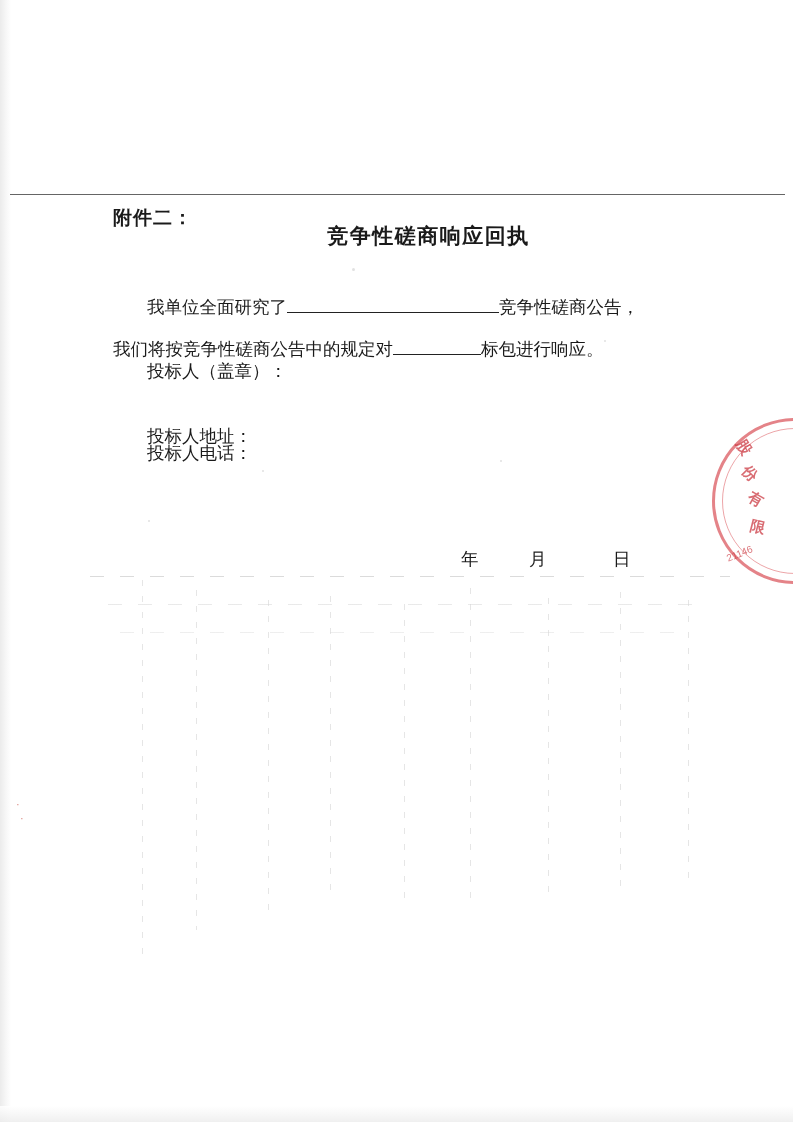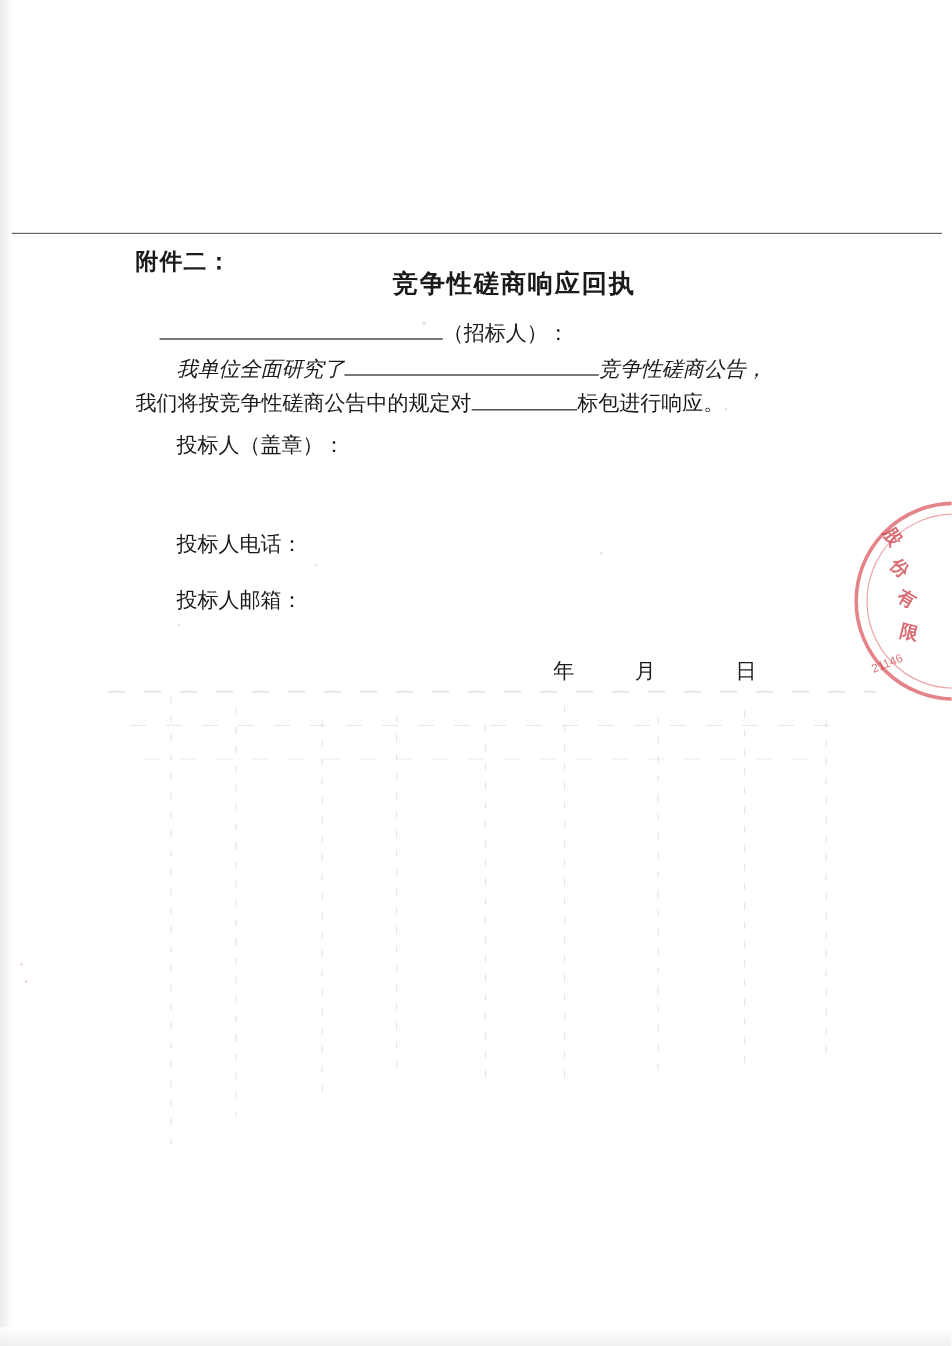--- a/index.html
+++ b/index.html
@@ -88,22 +88,22 @@
     display: inline-block;
     border-bottom: 1px solid #222;
     vertical-align: baseline;
     height: 17px;
   }
   .blank-addressee { width: 236px; }
   .blank-announce  { width: 212px; }
   .blank-lot       { width: 88px; }
 
   .row-addressee { left: 133px; top: 262px; }
-  .row-p1        { left: 113px; top: 292px; font-style: italic; }
-  .row-p2        { left: 113px; top: 321px; }
+  .row-p1        { left: 113px; top: 292px; }
+  .row-p2        { left: 113px; top: 334px; }
 
   .row-field { left: 113px; font-size: 17.5px; }
   .f1 { top: 356px; text-align: center; }
   .f2 { top: 388px; }
   .f3 { top: 421px; }
   .f4 { top: 438px; }
   .f5 { top: 485px; }
 
   .indent { display: inline-block; width: 34px; }
 
@@ -198,40 +198,37 @@
 <div class="page-edge-bottom"></div>
 
 <div class="doc">
 
   <div class="top-rule"></div>
 
   <div class="attachment-label">附件二：</div>
 
   <div class="doc-title">竞争性磋商响应回执</div>
 
-  <div class="line row-addressee">
-    <span class="blank blank-addressee"></span><span>（招标人）：</span>
-  </div>
 
   <div class="line row-p1">
     <span class="indent"></span><span>我单位全面研究了</span><span class="blank blank-announce"></span><span>竞争性磋商公告，</span>
   </div>
 
   <div class="line row-p2">
     <span>我们将按竞争性磋商公告中的规定对</span><span class="blank blank-lot"></span><span>标包进行响应。</span>
   </div>
 
   <div class="line row-field f1">
     <span class="indent"></span><span>投标人（盖章）：</span>
   </div>
+  <div class="line row-field f3">
+    <span class="indent"></span><span>投标人地址：</span>
+  </div>
   <div class="line row-field f4">
     <span class="indent"></span><span>投标人电话：</span>
-  </div>
-  <div class="line row-field f5">
-    <span class="indent"></span><span>投标人邮箱：</span>
   </div>
 
   <div class="date-row">
     <span class="y">年</span>
     <span class="m">月</span>
     <span class="d">日</span>
   </div>
 
   <div class="seal"></div>
   <div class="seal-inner"></div>

